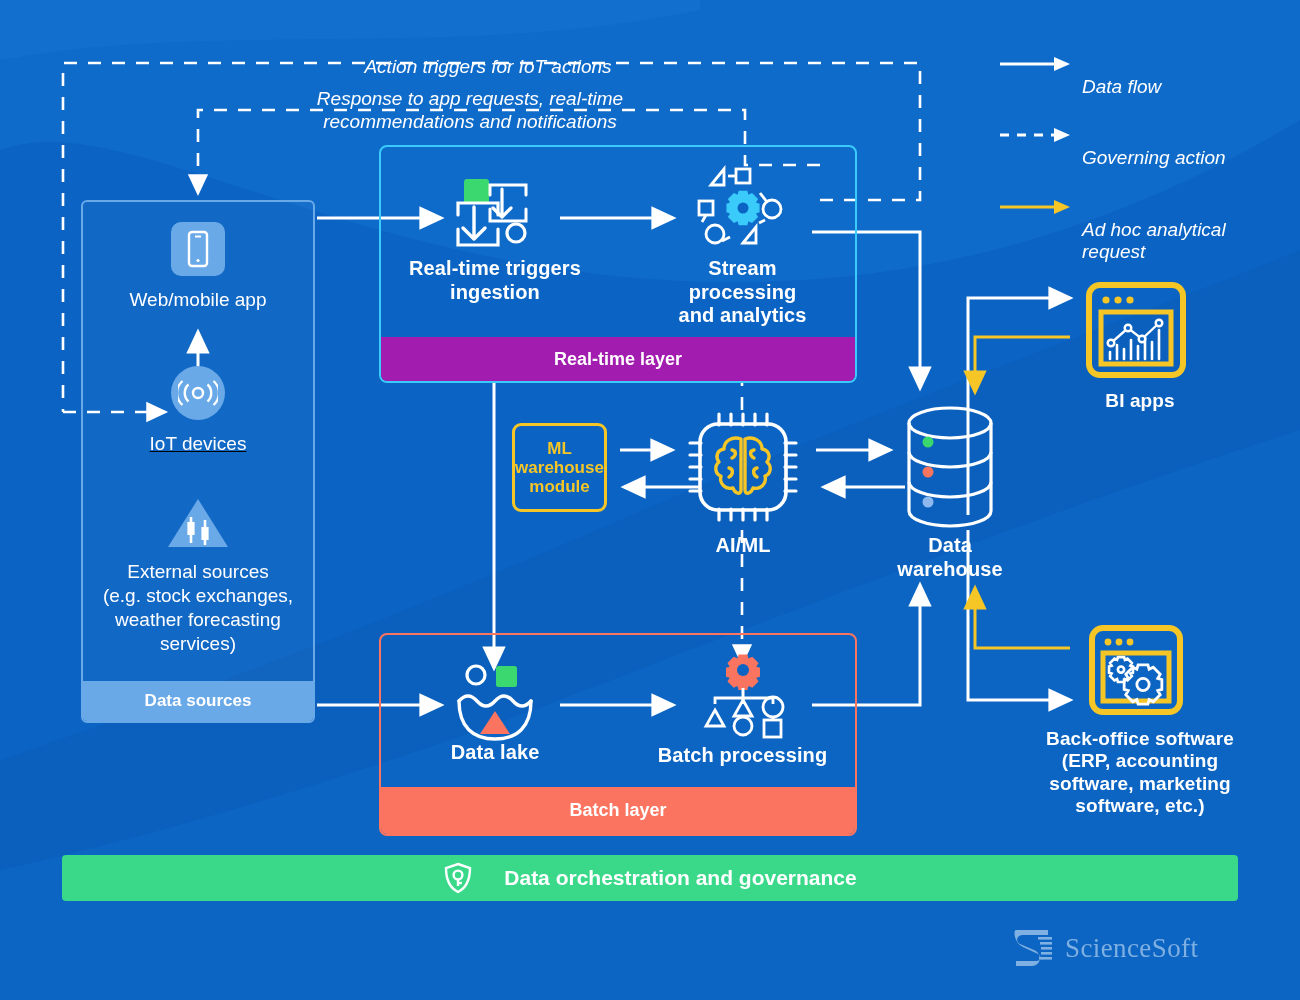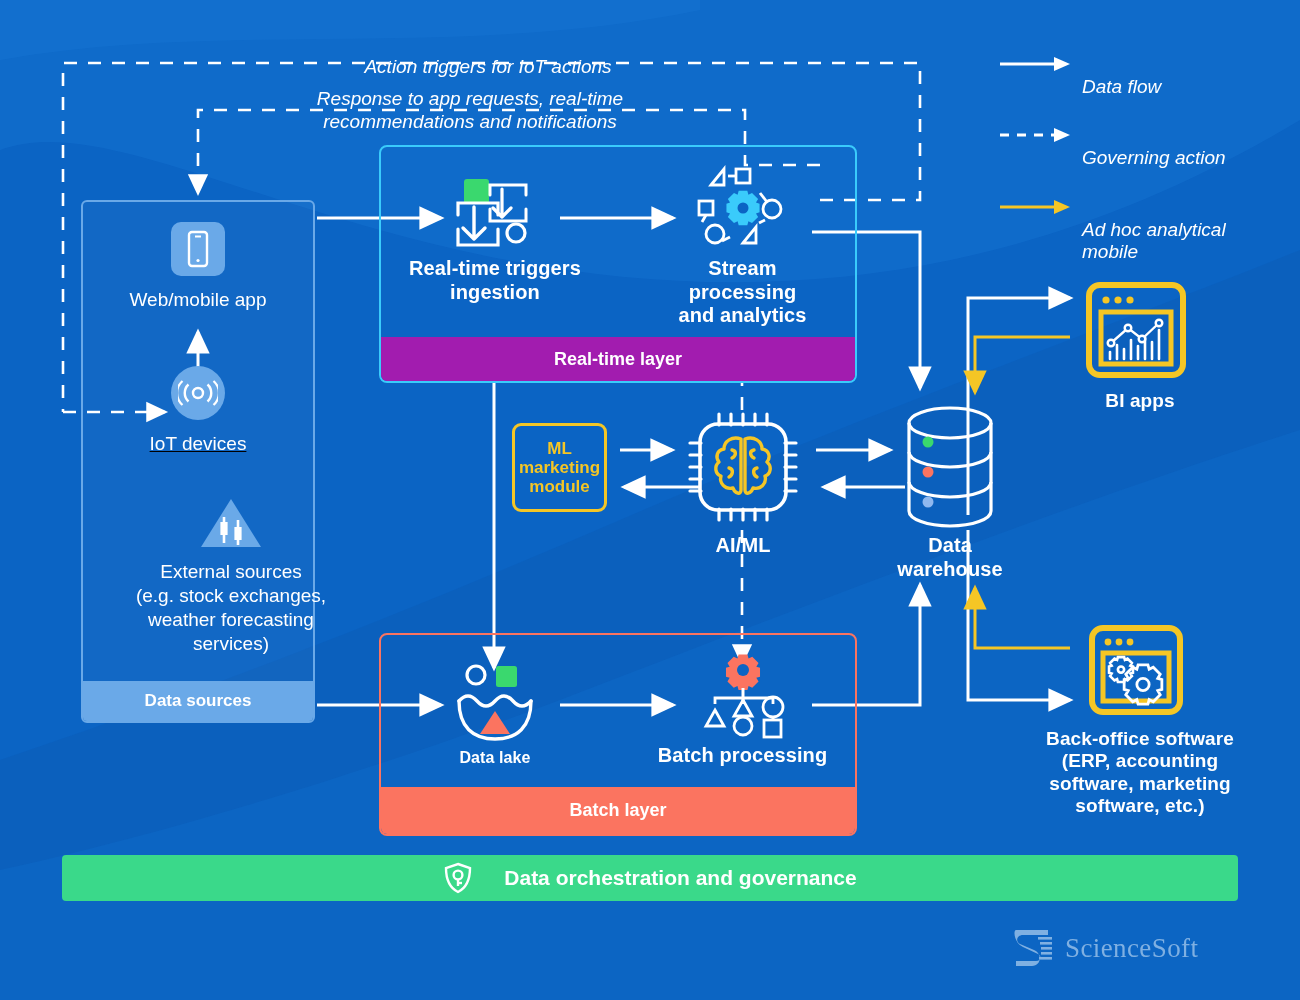--- a/index.html
+++ b/index.html
@@ -195,21 +195,21 @@
           <circle cx="20" cy="13" r="5"></circle>
           <path d="M10.5,4.5 A11.5,11.5 0 0 0 10.5,21.5"></path>
           <path d="M29.5,4.5 A11.5,11.5 0 0 1 29.5,21.5"></path>
           <path d="M4.5,1 A16,16 0 0 0 4.5,25" stroke-width="2.2"></path>
           <path d="M35.5,1 A16,16 0 0 1 35.5,25" stroke-width="2.2"></path>
         </svg>
       </div>
       <div class="cap-reg" style="margin-top:12px;font-size:19px;">IoT devices</div>
     </div>
 
-    <div class="src-item" style="top:294px;padding-left:33px;">
+    <div class="src-item" style="top:294px;">
       <div style="height:56px;">
         <svg width="66" height="54" viewBox="0 0 66 54">
           <path d="M33,3 L63,51 L3,51 Z" fill="#6aa9e8"></path>
           <g stroke="#ffffff" stroke-width="2.6" fill="#0b64c4">
             <line x1="26" y1="21" x2="26" y2="47"></line>
             <rect x="22.4" y="26" width="7.2" height="13" fill="#ffffff" stroke="none"></rect>
             <line x1="40" y1="24" x2="40" y2="49"></line>
             <rect x="36.4" y="31" width="7.2" height="13" fill="#ffffff" stroke="none"></rect>
           </g>
         </svg>
@@ -279,21 +279,21 @@
   <div class="node" style="left:410px;top:655px;width:170px;">
     <div style="height:86px;display:flex;align-items:flex-end;justify-content:center;">
       <svg width="108" height="86" viewBox="0 0 108 86" fill="none">
         <circle cx="35" cy="20" r="9" stroke="#ffffff" stroke-width="3.2"></circle>
         <rect x="55" y="11" width="21" height="21" rx="2.5" fill="#3ad86e"></rect>
         <path d="M18,46 C18,72 32,84 54,84 C76,84 90,72 90,46" stroke="#ffffff" stroke-width="3.4" fill="none" stroke-linecap="round"></path>
         <path d="M18,46 q9,-10 18,0 q9,10 18,0 q9,-10 18,0 q9,10 18,0" stroke="#ffffff" stroke-width="3.4" fill="none" stroke-linecap="round"></path>
         <path d="M54,56 L69,79 L39,79 Z" fill="#fb7460"></path>
       </svg>
     </div>
-    <div class="cap" style="font-size:16px;margin-top:8px;">Data lake</div>
+    <div class="cap" style="font-size:20px;">Data lake</div>
   </div>
 
   <div class="node" style="left:655px;top:648px;width:175px;">
     <div style="height:94px;display:flex;align-items:center;justify-content:center;">
       <svg width="104" height="94" viewBox="0 0 104 94" fill="none" stroke="#ffffff" stroke-width="3">
         <g fill="#fb7460" stroke="none" transform="translate(52,22)">
           <path d="M-6,-21 L6,-21 L7.5,-15.5 L12.5,-18 L21,-9.5 L18,-4.5 L23,-3 L23,9 L18,10.5 L21,15.5 L12.5,24 L7.5,21.5 L6,27 L-6,27 L-7.5,21.5 L-12.5,24 L-21,15.5 L-18,10.5 L-23,9 L-23,-3 L-18,-4.5 L-21,-9.5 L-12.5,-18 L-7.5,-15.5 Z" transform="scale(0.74)"></path>
           <circle cx="0" cy="0" r="6" fill="#0b64c4"></circle>
         </g>
         <path d="M52,40 L52,50"></path>
@@ -306,21 +306,21 @@
         <path d="M82,69 L82,72"></path>
         <rect x="73" y="72" width="17" height="17" stroke-width="2.8"></rect>
       </svg>
     </div>
     <div class="cap" style="font-size:20px;margin-top:2px;">Batch processing</div>
   </div>
 
   <div class="node" id="ml-box">
     <div>
       <div>ML</div>
-      <div>marketing</div>
+      <div>warehouse</div>
       <div>module</div>
     </div>
   </div>
 
   <div class="node" style="left:678px;top:408px;width:130px;">
     <div style="height:118px;display:flex;align-items:center;justify-content:center;">
       <svg width="118" height="118" viewBox="0 0 118 118" fill="none">
         <g stroke="#ffffff" stroke-width="3.2" stroke-linecap="round">
           <line x1="35" y1="6" x2="35" y2="17"></line>
             <line x1="47" y1="6" x2="47" y2="17"></line>
@@ -472,21 +472,21 @@
 
     <div class="lg-row">
       <div class="lg-art">
         <svg width="72" height="16" viewBox="0 0 72 16">
           <line x1="0" y1="8" x2="56" y2="8" stroke="#f5c625" stroke-width="3"></line>
           <path d="M54,1 L70,8 L54,15 Z" fill="#f5c625"></path>
         </svg>
       </div>
       <div class="lg-txt">
         <div>Ad hoc analytical</div>
-        <div>mobile</div>
+        <div>request</div>
       </div>
     </div>
   </div>
 
   <div class="node" id="logo">
     <span style="display:flex;">
       <svg width="42" height="40" viewBox="0 0 42 40">
         <g fill="#7fb0e2">
           <path d="M4,2 L36,2 L36,7 L11,7 C5,7 3,13 8,16 L22,22 C31,26 29,38 20,38 L4,38 L4,33 L24,33 C29,33 30,28 26,26 L11,19 C2,15 1,2 4,2 Z"></path>
           <rect x="26" y="9" width="14" height="2.6"></rect>

